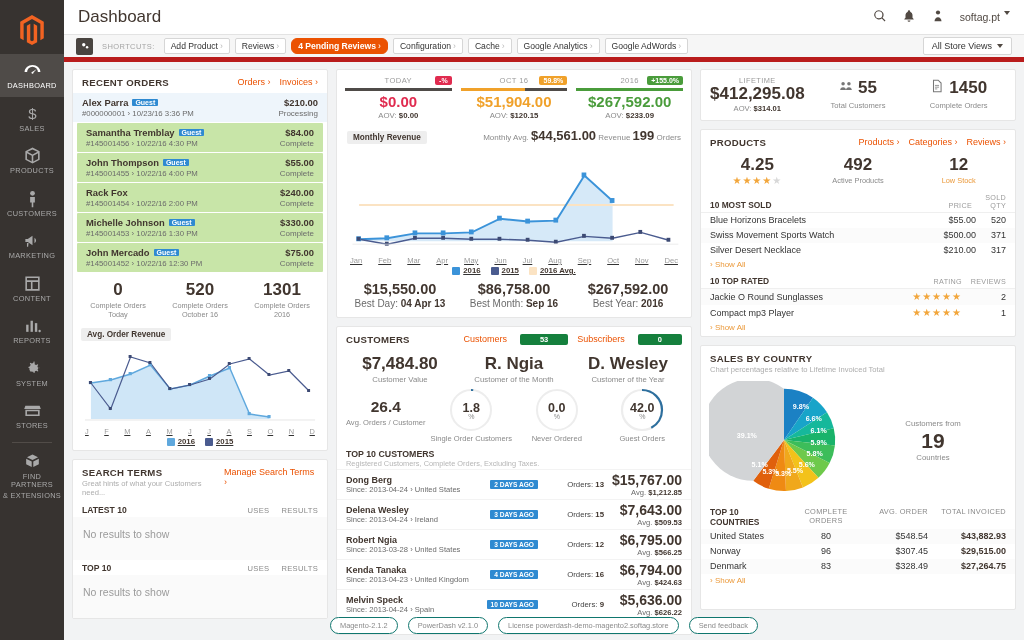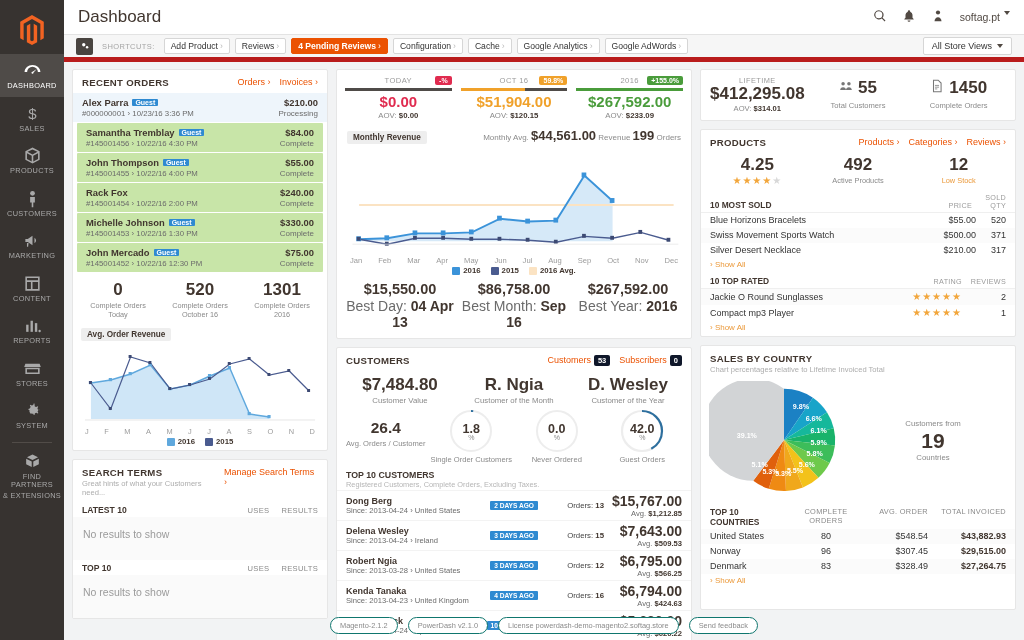--- a/index.html
+++ b/index.html
@@ -50,21 +50,21 @@
   .sc-logo {
     width: 17px; height: 17px; background: #494440; border-radius: 2px;
     display: flex; align-items: center; justify-content: center;
   }
   .sc-logo svg { width: 10px; height: 10px; fill: #fff; }
   .sc-label { font-size: 7.5px; color: #a5a5a5; letter-spacing: .4px; margin: 0 4px 0 4px; }
   .sc-btn {
     background: #fff; border: 1px solid #d6d6d6; border-radius: 2px;
     padding: 2px 6px; font-size: 8.6px; color: #333; cursor: pointer; white-space: nowrap;
   }
-  .sc-btn.hot { background: #eb5202; border-color: #eb5202; color: #fff; font-weight: bold; }
+  .sc-btn.hot { background: #eb5202; border-color: #eb5202; color: #fff; font-weight: bold; border-radius: 6px; }
   .sc-btn .arr { color: #bbb; margin-left: 2px; }
   .sc-btn.hot .arr { color: #ffd9c0; }
   .store-view {
     margin-left: auto; background: #fff; border: 1px solid #d6d6d6; border-radius: 2px;
     padding: 3px 8px; font-size: 9px; color: #333; display: flex; align-items: center; gap: 5px; cursor: pointer;
   }
 
   
   .content { flex: 1; display: flex; gap: 8px; padding: 7px 8px 0; min-height: 0; }
   .col-l { width: 256px; min-width: 256px; display: flex; flex-direction: column; gap: 8px; }
@@ -73,21 +73,21 @@
 
   .card { background: #fff; border: 1px solid #e6e6e6; border-radius: 2px; }
   .card-hd {
     display: flex; align-items: flex-start; padding: 7px 9px 5px;
   }
   .card-ttl { font-size: 9.6px; font-weight: bold; color: #41362f; letter-spacing: .3px; }
   .card-sub { font-size: 7.6px; color: #adadad; margin-top: 1px; }
   .hd-links { margin-left: auto; display: flex; gap: 9px; }
   .lnk { font-size: 9px; color: #eb5202; cursor: pointer; }
   .lnk .arr { color: #eb5202; }
-  .badge-b { background: #0f172a; color: #fff; font-size: 7.5px; font-weight: bold; border-radius: 2px; padding: 1px 4px; margin-left: 3px; }
+  .badge-b { background: #15803d; color: #fff; font-size: 7.5px; font-weight: bold; border-radius: 2px; padding: 1px 20px; margin-left: 13px; }
 
   
   .ord-row { display: flex; padding: 4px 9px; align-items: flex-start; }
   .ord-row.proc { background: #eef5fb; }
   .ord-row.comp { background: #c8e5a8; margin: 1px 4px; border-radius: 1px; }
   .ord-l { flex: 1; min-width: 0; }
   .ord-name { font-size: 9.4px; font-weight: bold; color: #41362f; display: flex; align-items: center; gap: 4px; }
   .guest { background: #2f8ad1; color: #fff; font-size: 7px; font-weight: bold; padding: 0px 3px; border-radius: 1px; }
   .ord-meta { font-size: 7.8px; color: #6b6b6b; margin-top: 1px; }
   .ord-r { text-align: right; }
@@ -118,29 +118,29 @@
   .pbadge { font-size: 7px; font-weight: bold; color: #fff; border-radius: 2px; padding: 1px 4px; position: absolute; right: 0; }
   .sbar { height: 2.5px; background: #4f4b48; margin-top: 2px; position: relative; }
   .sbar i { position: absolute; left: 0; top: 0; bottom: 0; display: block; }
   .stat-v { text-align: center; font-size: 15px; font-weight: bold; margin-top: 3px; line-height: 1.1; }
   .stat-a { text-align: center; font-size: 7.8px; color: #8a8a8a; margin-top: 1px; }
   .stat-a b { color: #41362f; }
 
   .rev-hd { display: flex; align-items: baseline; padding: 1px 10px 0; }
   .rev-right { margin-left: auto; font-size: 8px; color: #8a8a8a; }
   .rev-right b { font-size: 13px; color: #41362f; }
-  .chart-wrap { padding: 2px 8px 0; }
+  .chart-wrap { padding: 2px 8px 0; text-decoration: underline; }
   .legend { display: flex; justify-content: center; gap: 10px; padding: 1px 0 4px; }
   .lg { display: flex; align-items: center; gap: 3px; font-size: 7.8px; font-weight: bold; color: #41362f; }
   .sw { width: 8px; height: 8px; border-radius: 1px; }
 
   .best3 { display: flex; padding: 2px 6px 8px; }
   .best { flex: 1; text-align: center; }
   .best-v { font-size: 14.5px; font-weight: bold; color: #41362f; }
-  .best-l { font-size: 14px; color: #6b6b6b; margin-top: 1px; }
+  .best-l { font-size: 10px; color: #6b6b6b; margin-top: 1px; }
   .best-l b { color: #41362f; }
 
   
   .cust3 { display: flex; padding: 4px 6px 2px; }
   .c3 { flex: 1; text-align: center; }
   .c3-v { font-size: 17px; font-weight: bold; color: #41362f; }
   .c3-l { font-size: 7.8px; color: #8a8a8a; margin-top: 1px; }
   .gauge4 { display: flex; padding: 2px 6px 4px; align-items: flex-start; }
   .g4 { flex: 1; text-align: center; }
   .g4-v { font-size: 15.5px; font-weight: bold; color: #41362f; }
@@ -300,33 +300,33 @@
             <rect x="15" y="9" width="3" height="11"></rect>
             <circle cx="21" cy="19" r="1.5"></circle>
           </svg>
       </div>
       <div class="nav-label">REPORTS</div>
     </div>
 
     <div class="nav-item">
       <div class="nav-ico">
         <svg viewBox="0 0 24 24">
-            <path d="M3 6h18l1.5 4H1.5L3 6zM3 11h18v8H3v-8zm2 2v4h14v-4H5z"></path>
+            <path d="M12 8a4 4 0 100 8 4 4 0 000-8zm0 6a2 2 0 110-4 2 2 0 010 4zm9-1.5v-1l-2.1-.6a7 7 0 00-.7-1.7l1-1.9-.7-.7-1.9 1a7 7 0 00-1.7-.7L14.5 3h-1l-.6 2.1a7 7 0 00-1.7.7l-1.9-1-.7.7 1 1.9a7 7 0 00-.7 1.7L6.8 10v1l2.1.6a7 7 0 00.7 1.7l-1 1.9.7.7 1.9-1a7 7 0 001.7.7l.6 2.1h1l.6-2.1a7 7 0 001.7-.7l1.9 1 .7-.7-1-1.9a7 7 0 00.7-1.7l2.1-.6z"></path>
           </svg>
       </div>
-      <div class="nav-label">STORES</div>
+      <div class="nav-label">SYSTEM</div>
     </div>
 
     <div class="nav-item">
       <div class="nav-ico">
         <svg viewBox="0 0 24 24">
-            <path d="M12 8a4 4 0 100 8 4 4 0 000-8zm0 6a2 2 0 110-4 2 2 0 010 4zm9-1.5v-1l-2.1-.6a7 7 0 00-.7-1.7l1-1.9-.7-.7-1.9 1a7 7 0 00-1.7-.7L14.5 3h-1l-.6 2.1a7 7 0 00-1.7.7l-1.9-1-.7.7 1 1.9a7 7 0 00-.7 1.7L6.8 10v1l2.1.6a7 7 0 00.7 1.7l-1 1.9.7.7 1.9-1a7 7 0 001.7.7l.6 2.1h1l.6-2.1a7 7 0 001.7-.7l1.9 1 .7-.7-1-1.9a7 7 0 00.7-1.7l2.1-.6z"></path>
+            <path d="M3 6h18l1.5 4H1.5L3 6zM3 11h18v8H3v-8zm2 2v4h14v-4H5z"></path>
           </svg>
       </div>
-      <div class="nav-label">SYSTEM</div>
+      <div class="nav-label">STORES</div>
     </div>
 
     <div class="nav-sep"></div>
 
     <div class="nav-item">
       <div class="nav-ico">
         <svg viewBox="0 0 24 24">
             <path d="M12 3l7 3.5-7 3.5-7-3.5L12 3zM4 8.5l7 3.5v7l-7-3.5v-7zm9 10.5v-7l7-3.5v7L13 19z"></path>
           </svg>
       </div>

